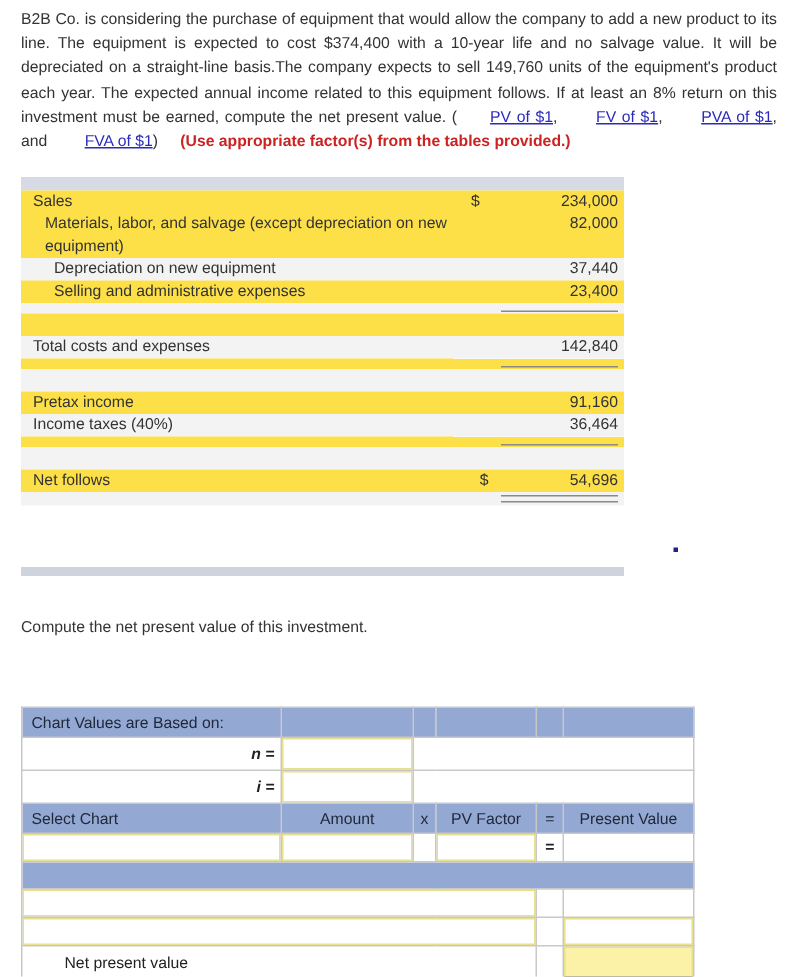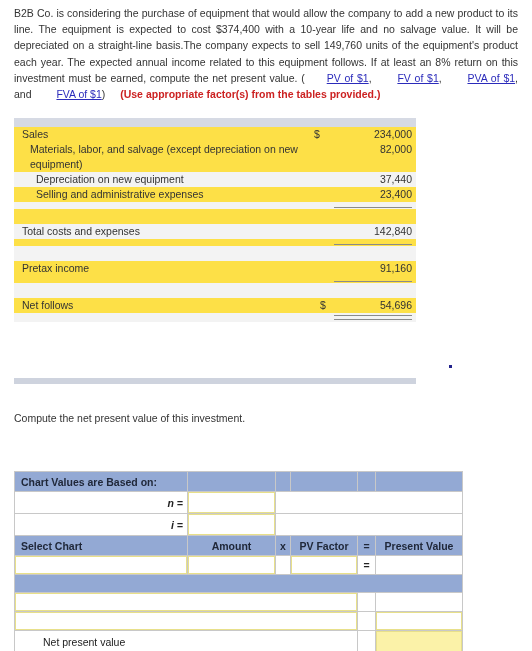--- a/index.html
+++ b/index.html
@@ -142,21 +142,21 @@
     color: #222222;
   }
   #npv-table td {
     border: 1px solid #c8c8c8;
     padding: 0;
     height: 18px;
     vertical-align: middle;
   }
   #npv-table .hdr {
     background: #93a9d4;
-    font-weight: bold;
+    font-weight: normal;
     color: #20283a;
     text-align: center;
     height: 19px;
   }
   #npv-table .hdr.left {
     text-align: left;
     padding-left: 6px;
   }
   #npv-table .band {
     background: #93a9d4;
@@ -261,20 +261,24 @@
   <tr class="is-row-band-a">
     <td>&nbsp;</td>
     <td></td>
   </tr>
 
   <tr class="is-row-band-b">
     <td class="label ind1">Pretax income</td>
     <td class="value"><span class="is-currency"></span><span class="is-amt">91,160</span></td>
   </tr>
 
+  <tr class="is-row-band-a">
+    <td class="label ind1">Income taxes (40%)</td>
+    <td class="value"><span class="is-currency"></span><span class="is-amt">36,464</span></td>
+  </tr>
 
   <tr class="is-row-band-b">
     <td></td>
     <td class="rule-single"></td>
   </tr>
 
   <tr class="is-row-band-a">
     <td>&nbsp;</td>
     <td></td>
   </tr>

